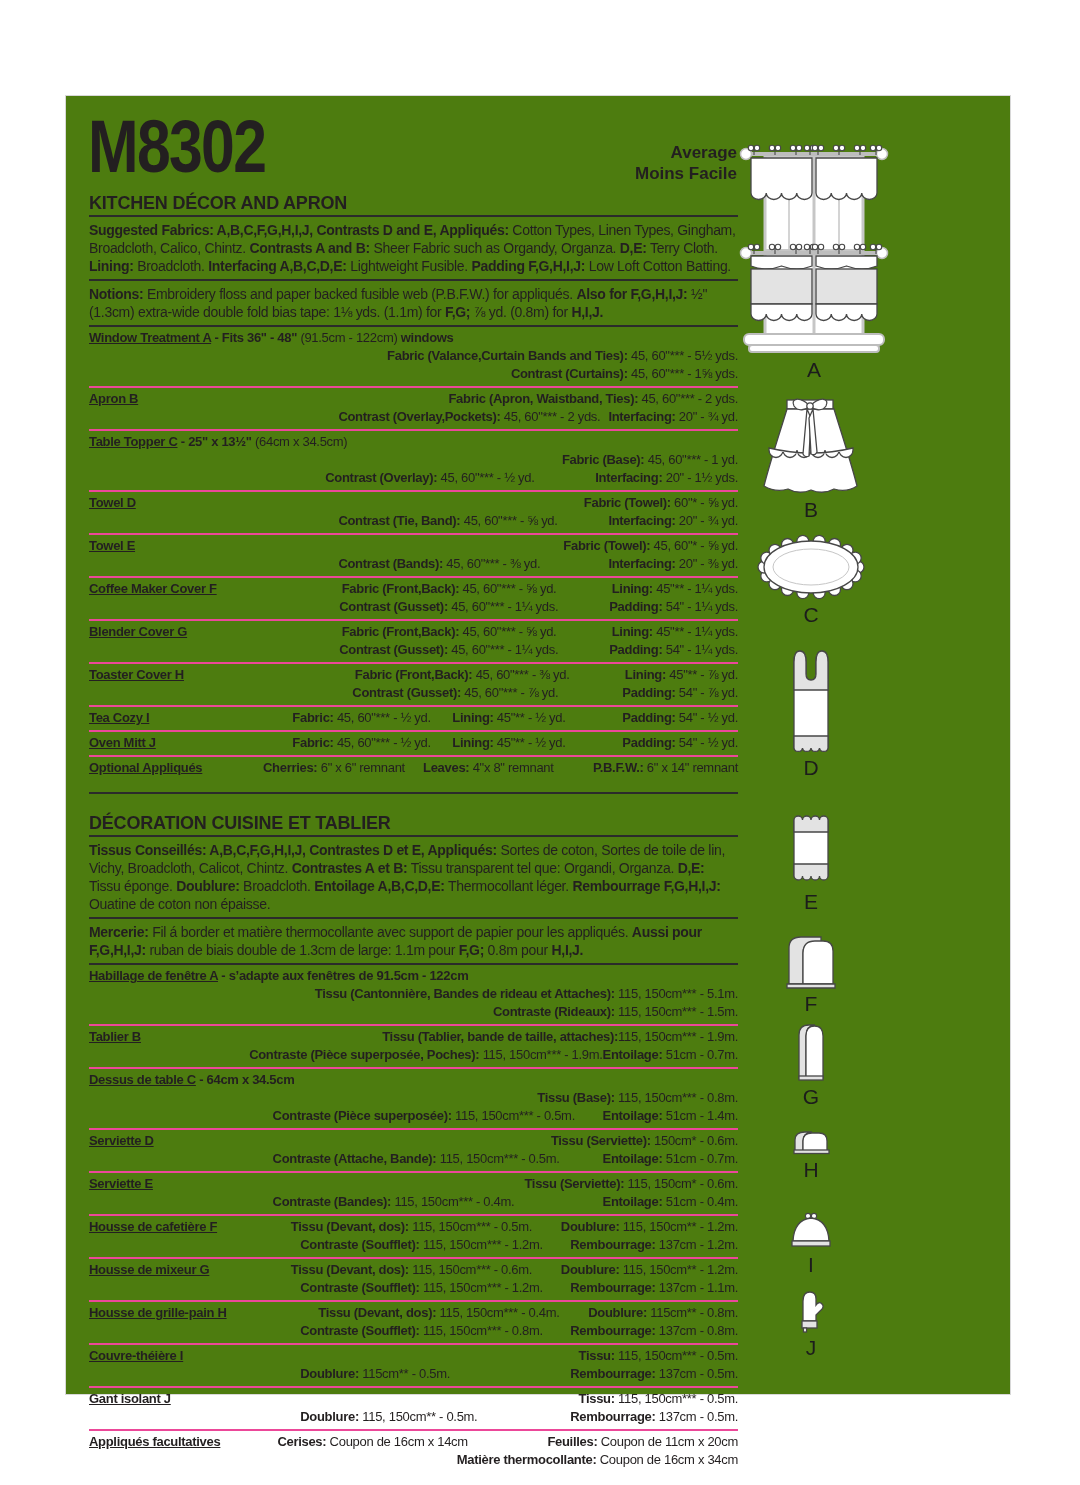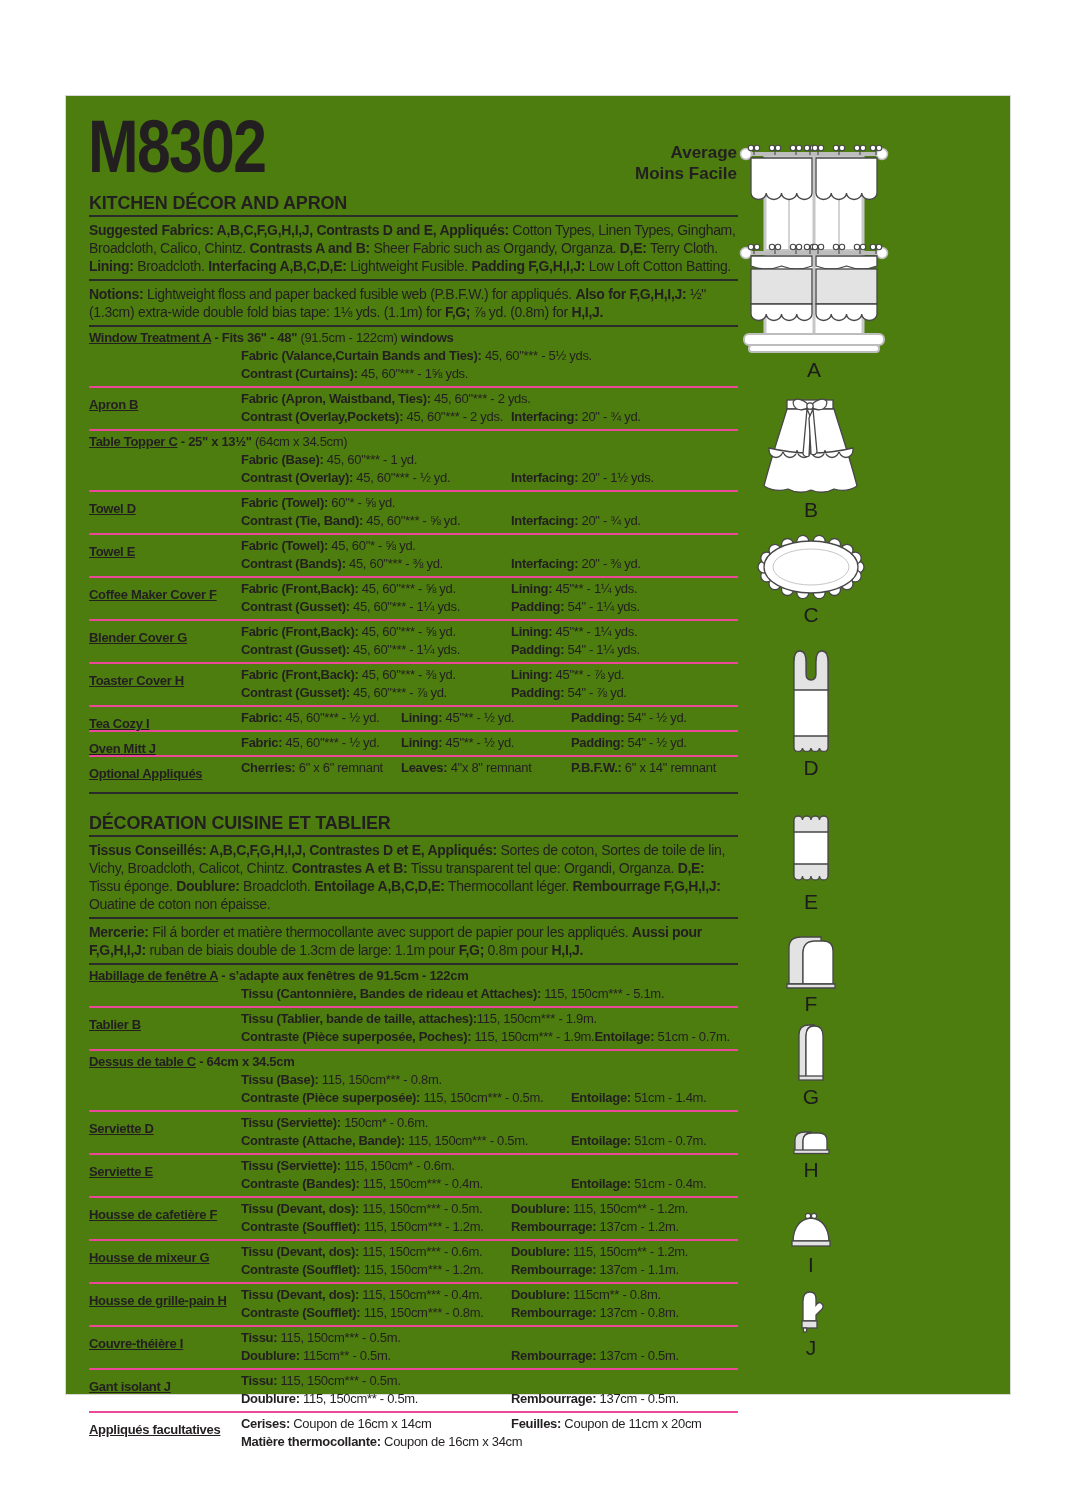--- a/index.html
+++ b/index.html
@@ -7,25 +7,25 @@
   .page{position:absolute;left:65px;top:95px;width:944px;height:1298px;background:#4d7c0f;border:1px solid #d8d8d8;}
   .title{position:absolute;left:22px;top:14px;font-size:74px;font-weight:bold;line-height:74px;letter-spacing:-2px;transform:scale(.82,1);transform-origin:left top;white-space:nowrap;}
   .difficulty{position:absolute;left:23px;top:30px;width:648px;text-align:right;font-weight:bold;font-size:17px;line-height:21px;margin-top:16px;}
   .sections{position:absolute;left:23px;top:97px;width:649px;}
   .s-heading{font-weight:bold;font-size:18px;line-height:17px;padding:2px 0 3px;border-bottom:2px solid #2b2b2b;letter-spacing:-0.2px;}
   .s-heading.fr-head{border-top:2px solid #2b2b2b;margin-top:12px;padding-top:21px;}
   .para{font-size:14px;line-height:18px;padding:4px 0 4px;border-bottom:2px solid #2b2b2b;letter-spacing:-0.3px;}
   .row{position:relative;font-size:13px;line-height:18px;padding:2px 0 3px;border-bottom:2px solid #ec4899;letter-spacing:-0.3px;}
   .row.last{border-bottom:none;}
   .b{font-weight:bold;}
-  .row-label{position:absolute;left:0;top:8px;font-weight:bold;text-decoration:underline;white-space:nowrap;}
+  .row-label{position:absolute;left:0;top:2px;font-weight:bold;text-decoration:underline;white-space:nowrap;}
   .row-label-inline{font-weight:bold;text-decoration:underline;}
   .row-head{white-space:nowrap;}
   .row-lines{padding-left:152px;}
-  .line{display:flex;}
+  .line{display:flex;justify-content:flex-end;}
   .cell{white-space:nowrap;flex:0 0 auto;}
   .l-mid .cell:nth-child(1){min-width:270px;}
   .l-far .cell:nth-child(1){min-width:330px;}
   .l-triple .cell:nth-child(1){min-width:160px;}
   .l-triple .cell:nth-child(2){min-width:170px;}
   .fig{position:absolute;display:flex;flex-direction:column;align-items:center;}
   .fig-letter{font-size:21px;line-height:24px;margin-top:2px;color:#1c1c1c;}
   .fig svg .ln{fill:#fff;stroke:#474747;stroke-width:1.3;}
   .fig svg .sh{fill:#e3e3e3;stroke:#474747;stroke-width:1.3;}
   .fig svg .lt{stroke:#c6c6c6;fill:none;}
@@ -41,21 +41,21 @@
 
   <div class="difficulty">
     <div>Average</div>
     <div>Moins Facile</div>
   </div>
 
   <div class="sections" id="sections-mount">
       <div class="section">
         <div class="s-heading">KITCHEN DÉCOR AND APRON</div>
         <div class="para"><span class="b">Suggested Fabrics: A,B,C,F,G,H,I,J, Contrasts D and E, Appliqués:</span><span> Cotton Types, Linen Types, Gingham, Broadcloth, Calico, Chintz. </span><span class="b">Contrasts A and B:</span><span> Sheer Fabric such as Organdy, Organza. </span><span class="b">D,E:</span><span> Terry Cloth. </span><span class="b">Lining:</span><span> Broadcloth. </span><span class="b">Interfacing A,B,C,D,E:</span><span> Lightweight Fusible. </span><span class="b">Padding F,G,H,I,J:</span><span> Low Loft Cotton Batting.</span></div>
-        <div class="para"><span class="b">Notions:</span><span> Lightweight floss and paper backed fusible web (P.B.F.W.) for appliqués. </span><span class="b">Also for F,G,H,I,J:</span><span> ½" (1.3cm) extra-wide double fold bias tape: 1⅛ yds. (1.1m) for </span><span class="b">F,G;</span><span> ⅞ yd. (0.8m) for </span><span class="b">H,I,J.</span></div>
+        <div class="para"><span class="b">Notions:</span><span> Embroidery floss and paper backed fusible web (P.B.F.W.) for appliqués. </span><span class="b">Also for F,G,H,I,J:</span><span> ½" (1.3cm) extra-wide double fold bias tape: 1⅛ yds. (1.1m) for </span><span class="b">F,G;</span><span> ⅞ yd. (0.8m) for </span><span class="b">H,I,J.</span></div>
         <div class="row">
           <div class="row-head"><span class="row-label-inline">Window Treatment A</span><span class="b"> - Fits 36" - 48"</span><span> (91.5cm - 122cm) </span><span class="b">windows</span></div>
           <div class="row-lines">
             <div class="line">
               <span class="cell"><span class="b">Fabric (Valance,Curtain Bands and Ties):</span> 45, 60"*** - 5½ yds.</span>
             </div>
             <div class="line">
               <span class="cell"><span class="b">Contrast (Curtains):</span> 45, 60"*** - 1⅝ yds.</span>
             </div>
           </div>
@@ -180,20 +180,23 @@
       </div>
       <div class="section">
         <div class="s-heading fr-head">DÉCORATION CUISINE ET TABLIER</div>
         <div class="para"><span class="b">Tissus Conseillés: A,B,C,F,G,H,I,J, Contrastes D et E, Appliqués:</span><span> Sortes de coton, Sortes de toile de lin, Vichy, Broadcloth, Calicot, Chintz. </span><span class="b">Contrastes A et B:</span><span> Tissu transparent tel que: Organdi, Organza. </span><span class="b">D,E:</span><span> Tissu éponge. </span><span class="b">Doublure:</span><span> Broadcloth. </span><span class="b">Entoilage A,B,C,D,E:</span><span> Thermocollant léger. </span><span class="b">Rembourrage F,G,H,I,J:</span><span> Ouatine de coton non épaisse.</span></div>
         <div class="para"><span class="b">Mercerie:</span><span> Fil á border et matière thermocollante avec support de papier pour les appliqués. </span><span class="b">Aussi pour F,G,H,I,J:</span><span> ruban de biais double de 1.3cm de large: 1.1m pour </span><span class="b">F,G;</span><span> 0.8m pour </span><span class="b">H,I,J.</span></div>
         <div class="row">
           <div class="row-head"><span class="row-label-inline">Habillage de fenêtre A</span><span class="b"> - s’adapte aux fenêtres de 91.5cm - 122cm</span></div>
           <div class="row-lines">
             <div class="line">
               <span class="cell"><span class="b">Tissu (Cantonnière, Bandes de rideau et Attaches):</span> 115, 150cm*** - 5.1m.</span>
+            </div>
+            <div class="line">
+              <span class="cell"><span class="b">Contraste (Rideaux):</span> 115, 150cm*** - 1.5m.</span>
             </div>
           </div>
         </div>
         <div class="row">
           <span class="row-label">Tablier B</span>
           <div class="row-lines">
             <div class="line">
               <span class="cell"><span class="b">Tissu (Tablier, bande de taille, attaches):</span>115, 150cm*** - 1.9m.</span>
             </div>
             <div class="line l-far">

